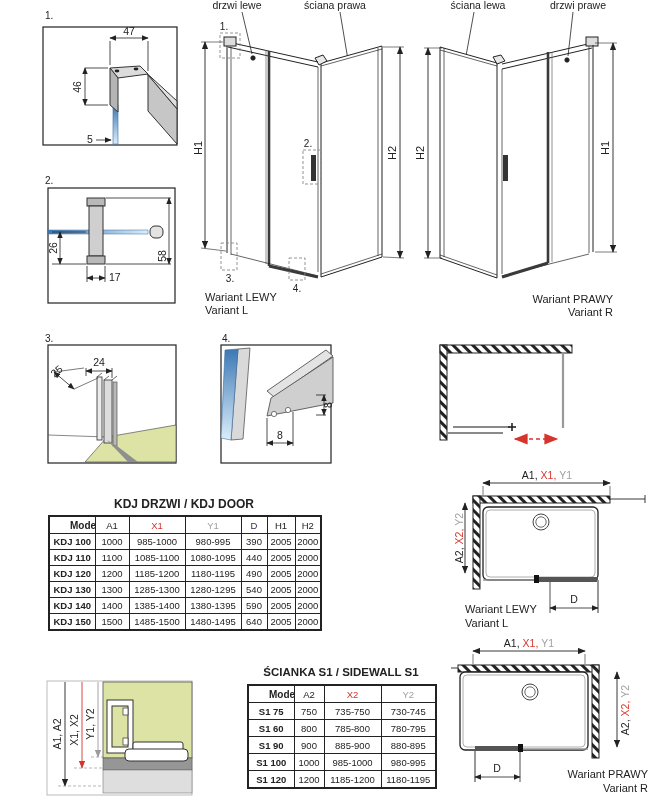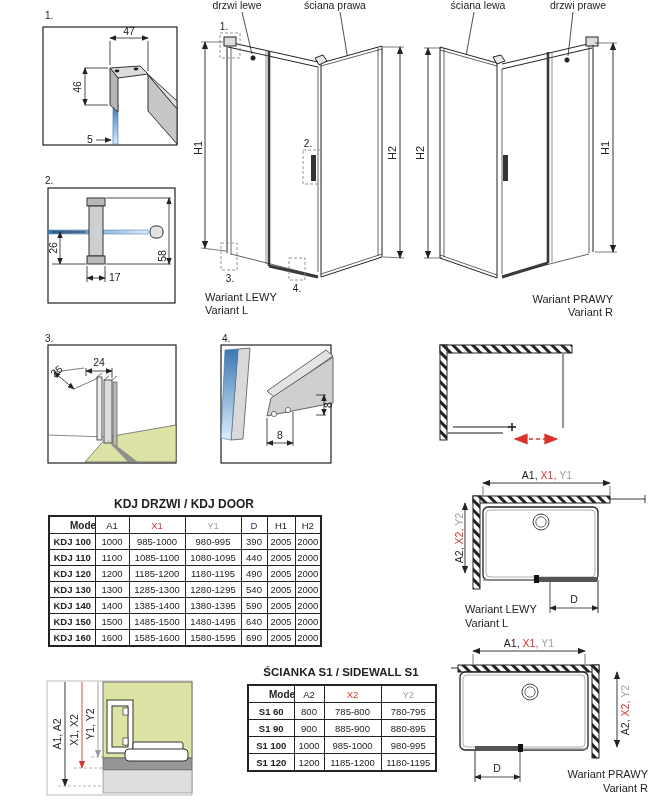--- a/index.html
+++ b/index.html
@@ -442,29 +442,20 @@
       <tr>
         <td>KDJ 150</td>
           <td>1500</td>
         <td>1485-1500</td>
           <td>1480-1495</td>
         <td>640</td>
           <td>2005</td>
         <td>2000</td>
       </tr>
 
-      <tr>
-        <td>KDJ 160</td>
-          <td>1600</td>
-        <td>1585-1600</td>
-          <td>1580-1595</td>
-        <td>690</td>
-          <td>2005</td>
-        <td>2000</td>
-      </tr>
     </tbody>
 </table>
 
 <div class="abs ttl" style="left:247px;top:666px;width:188px;font-size:11.5px">ŚCIANKA S1 / SIDEWALL S1</div>
 <table class="spec abs" id="side-table" style="left:247px;top:684px;width:188px">
   <colgroup>
     <col style="width:46px">
         <col style="width:30px">
         <col style="width:57px">
         <col style="width:55px">
@@ -472,20 +463,26 @@
   <thead>
     <tr>
       <td class="model">Model</td>
       <td>A2</td>
       <td>X2</td>
       <td>Y2</td>
     </tr>
   </thead>
   <tbody>
 
+      <tr>
+        <td>S1 75</td>
+          <td>750</td>
+        <td>735-750</td>
+          <td>730-745</td>
+      </tr>
 
       <tr>
         <td>S1 60</td>
           <td>800</td>
         <td>785-800</td>
           <td>780-795</td>
       </tr>
 
       <tr>
         <td>S1 90</td>

